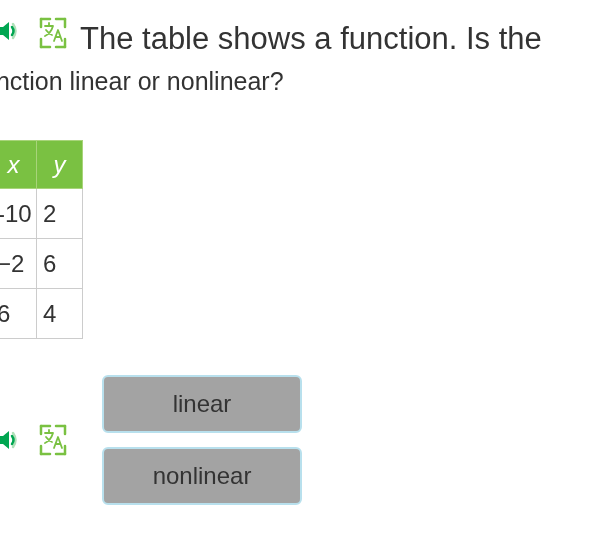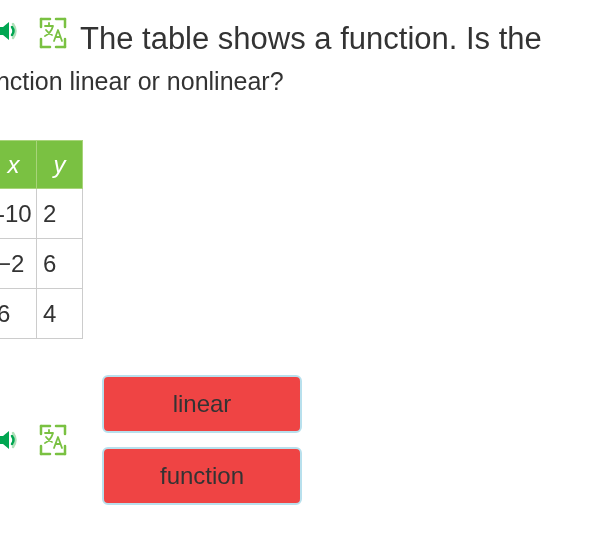--- a/index.html
+++ b/index.html
@@ -86,21 +86,21 @@
       display: flex;
       flex-direction: column;
       gap: 14px;
       margin-left: 22px;
     }
     .answer-btn {
       width: 200px;
       height: 58px;
       border: 2px solid #b8e0ed;
       border-radius: 6px;
-      background: #ef4444;
+      background: #a3a3a3;
       font-size: 24px;
       color: #333;
       cursor: pointer;
       display: flex;
       align-items: center;
       justify-content: center;
       font-family: inherit;
     }
   </style>
 </head>
@@ -170,15 +170,15 @@
       <path d="M6 32 L15 32" stroke="#7ac142" stroke-width="2.5" fill="none" stroke-linecap="round"></path>
       <path d="M6 32 L6 24" stroke="#7ac142" stroke-width="2.5" fill="none" stroke-linecap="round"></path>
       <path d="M30 32 L21 32" stroke="#7ac142" stroke-width="2.5" fill="none" stroke-linecap="round"></path>
       <path d="M30 32 L30 24" stroke="#7ac142" stroke-width="2.5" fill="none" stroke-linecap="round"></path>
       <path d="M10 11 L18 11 M14 8 L14 11 M18 11 Q16 18 10 21 M11 15 Q14 19 17 20" stroke="#7ac142" stroke-width="1.8" fill="none" stroke-linecap="round"></path>
       <path d="M19 26 L23 15 L27 26 M20.5 22 L25.5 22" stroke="#7ac142" stroke-width="1.8" fill="none" stroke-linecap="round" stroke-linejoin="round"></path>
     </svg>
   </div>
   <div class="answer-buttons">
     <button class="answer-btn">linear</button>
-    <button class="answer-btn">function</button>
+    <button class="answer-btn">nonlinear</button>
   </div>
 </div>
 
 </body></html>

